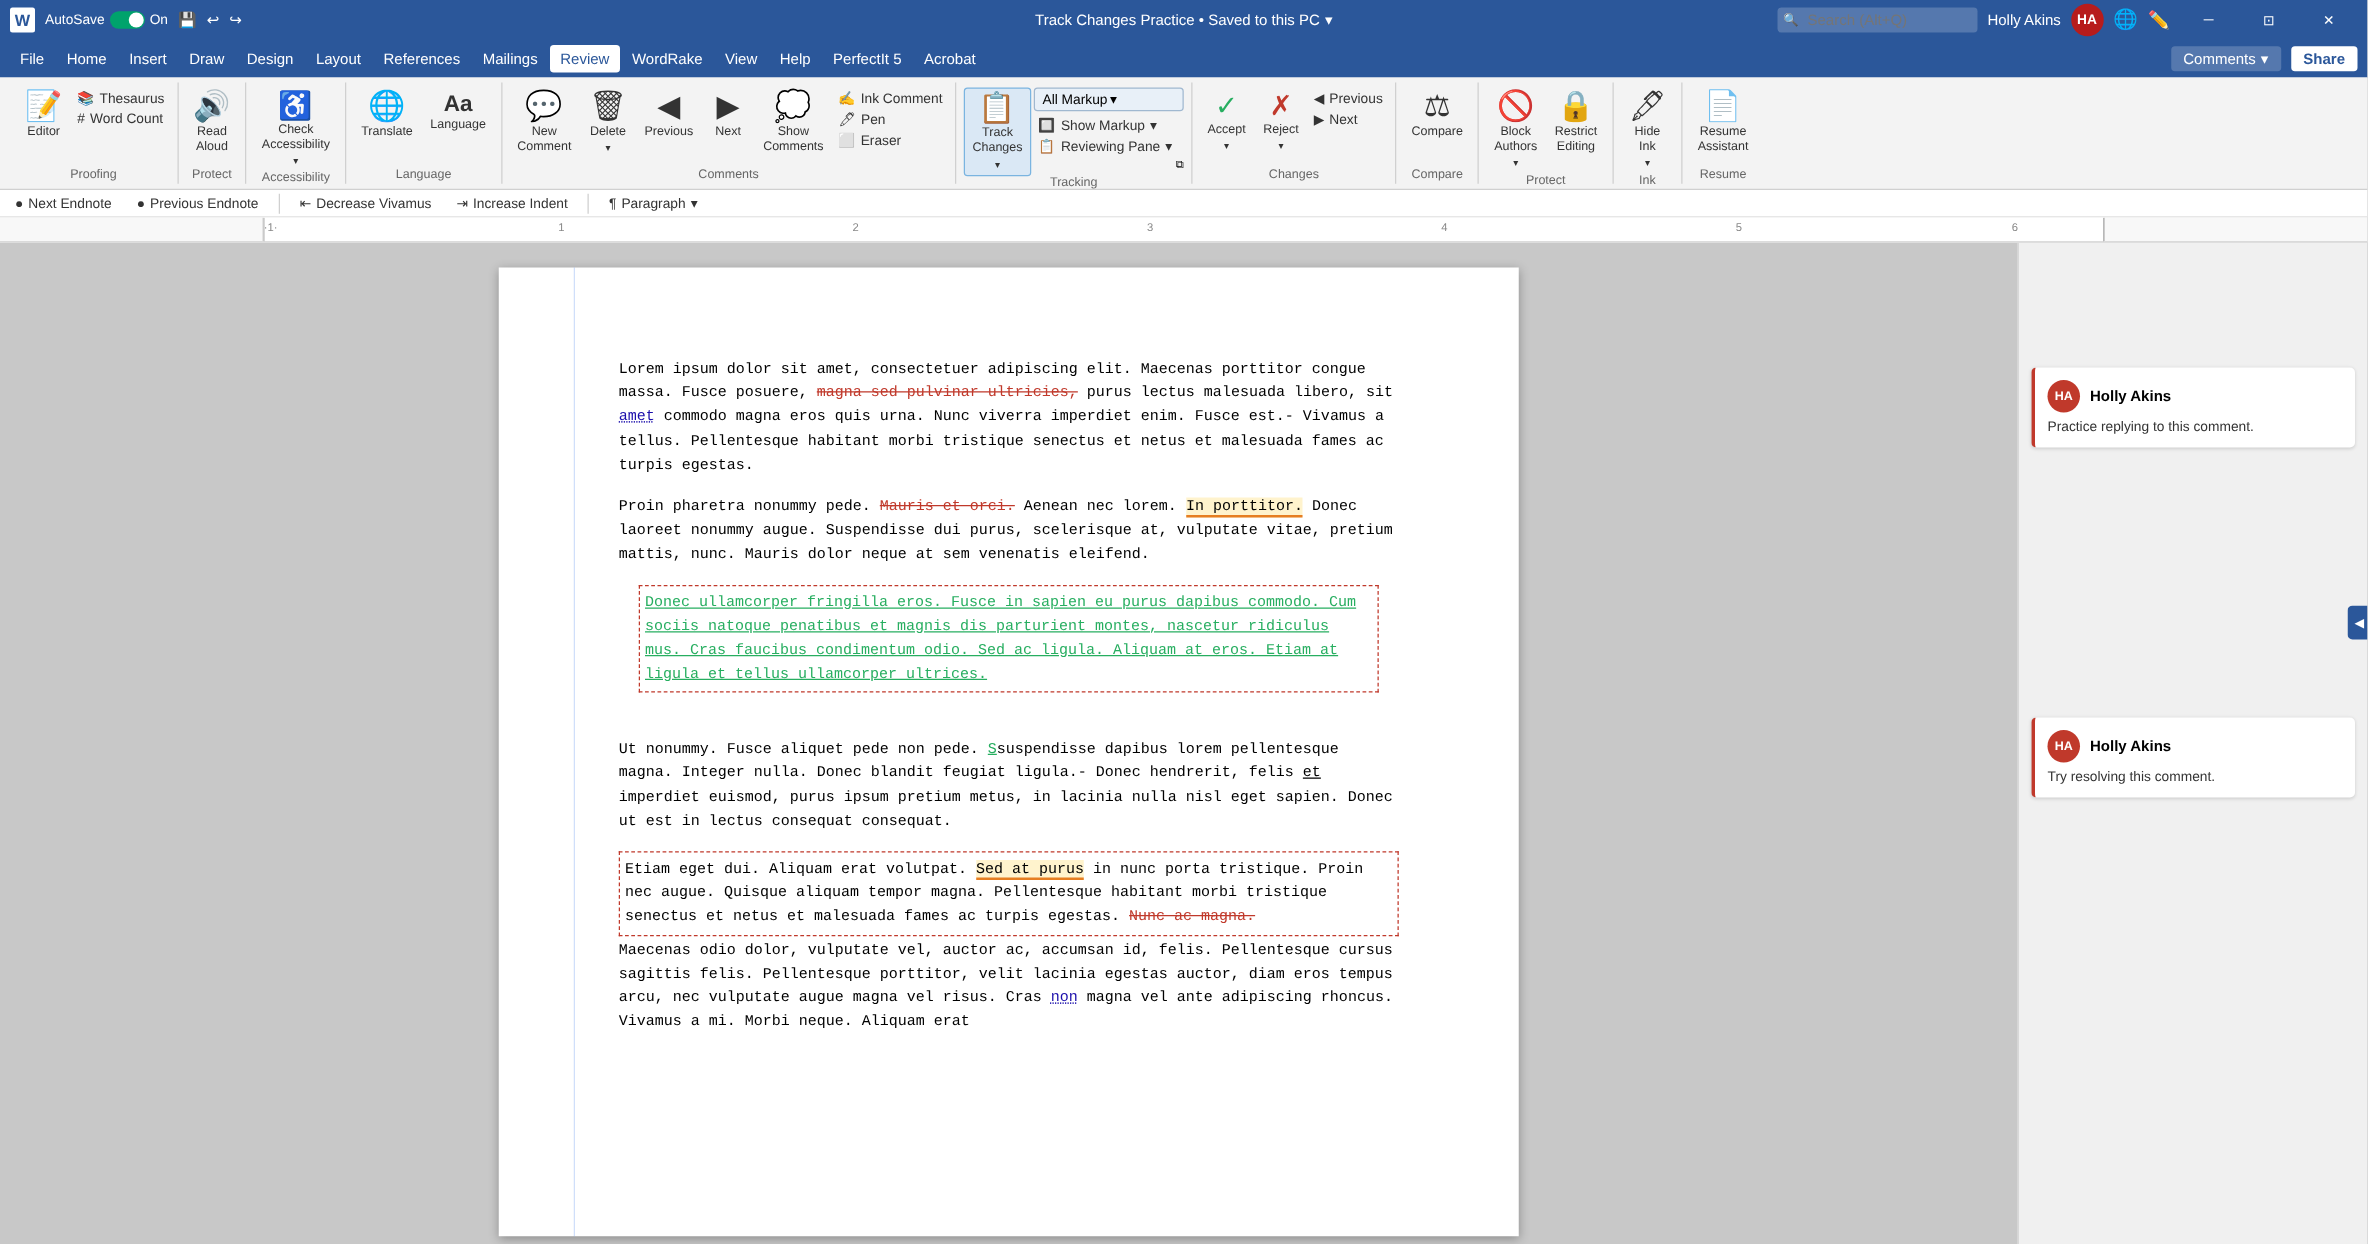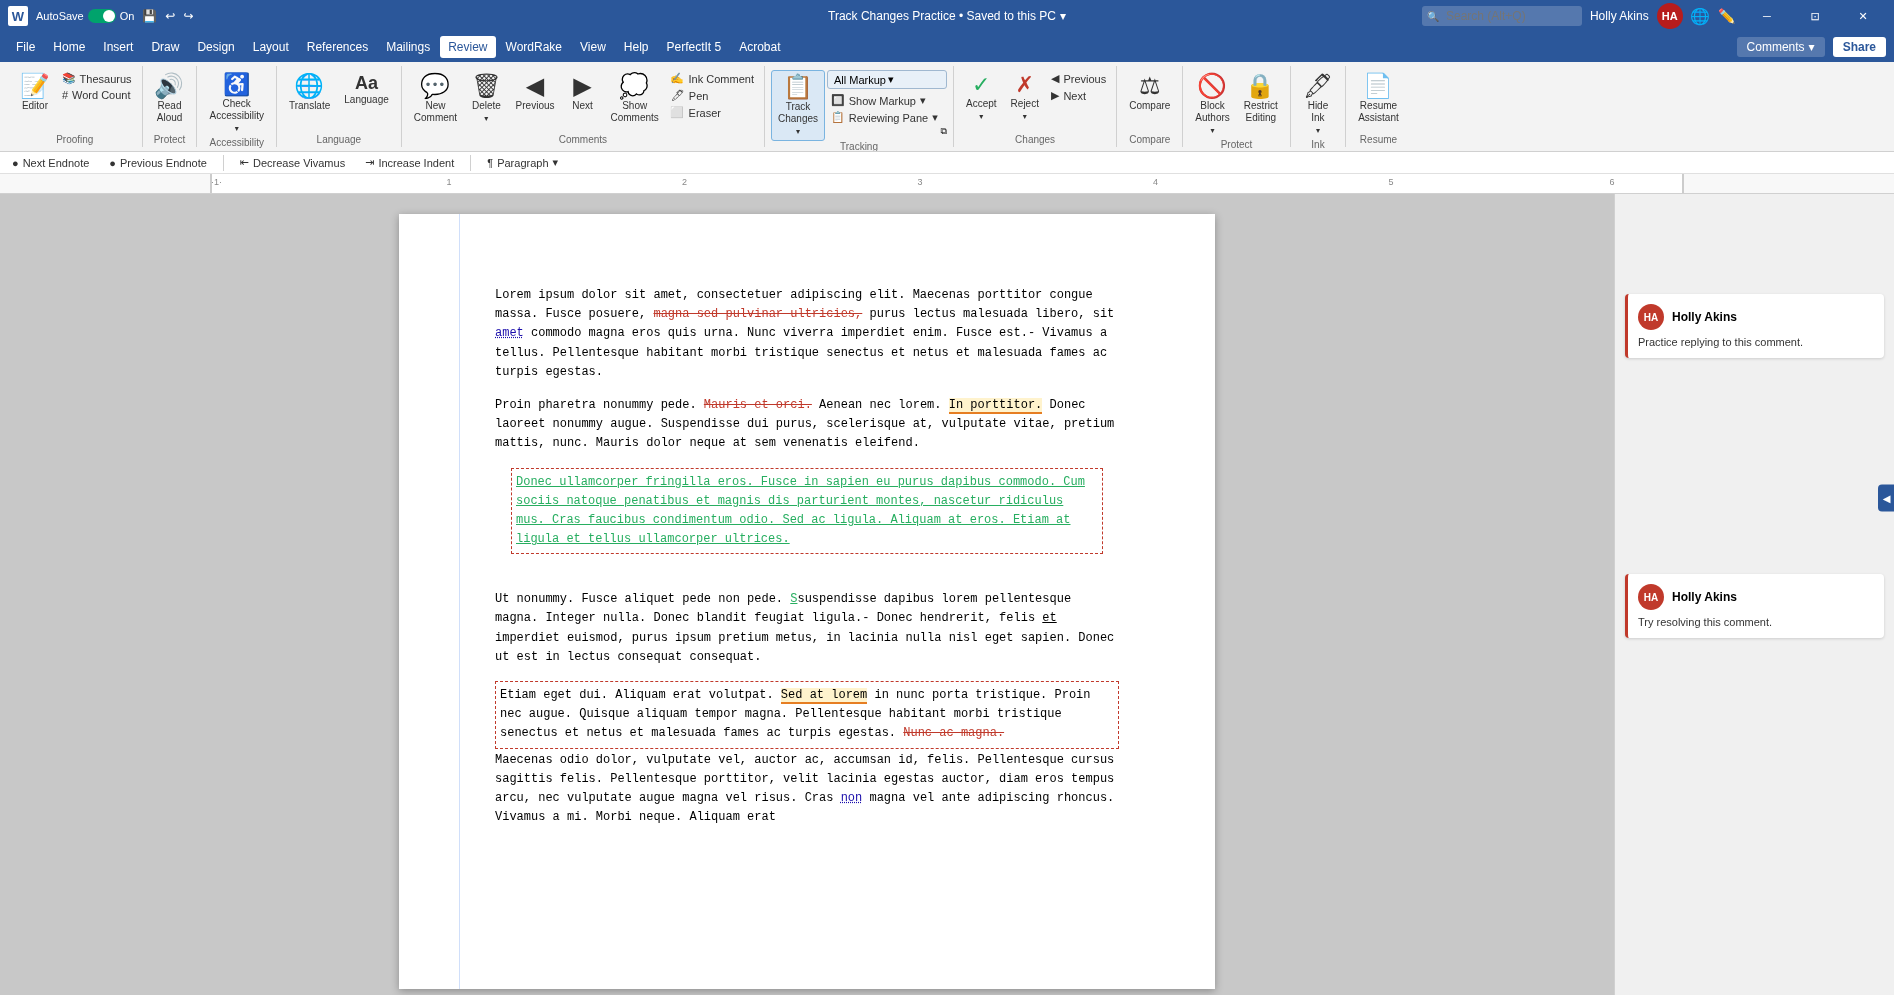--- a/index.html
+++ b/index.html
@@ -546,21 +546,21 @@
       </div>
 
       <p class="doc-para" style="height:14px;"></p>
 
       <p class="doc-para">
         <span>Ut nonummy. Fusce aliquet pede non pede. </span><span style="color:#27ae60; text-decoration:underline;">S</span><span>suspendisse dapibus lorem pellentesque magna. Integer nulla. Donec blandit feugiat ligula.- Donec hendrerit, felis </span><span style="text-decoration: underline;">et</span><span> imperdiet euismod, purus ipsum pretium metus, in lacinia nulla nisl eget sapien. Donec ut est in lectus consequat consequat.</span>
       </p>
 
       <div style="border: 1px dashed #c0392b; margin: 2px 0; padding: 4px;">
         <p class="doc-para" style="margin-bottom:0;">
-          <span>Etiam eget dui. Aliquam erat volutpat. </span><span style="background:#fff3cd; border-bottom: 2px solid #e67e22;">Sed at lorem</span><span> in nunc porta tristique. Proin nec augue. Quisque aliquam tempor magna. Pellentesque habitant morbi tristique senectus et netus et malesuada fames ac turpis egestas. </span><span class="strikethrough">Nunc ac magna.</span>
+          <span>Etiam eget dui. Aliquam erat volutpat. </span><span style="background:#fff3cd; border-bottom: 2px solid #e67e22;">Sed at purus</span><span> in nunc porta tristique. Proin nec augue. Quisque aliquam tempor magna. Pellentesque habitant morbi tristique senectus et netus et malesuada fames ac turpis egestas. </span><span class="strikethrough">Nunc ac magna.</span>
         </p>
       </div>
 
       <p class="doc-para">
         <span>Maecenas odio dolor, vulputate vel, auctor ac, accumsan id, felis. Pellentesque cursus sagittis felis. Pellentesque porttitor, velit lacinia egestas auctor, diam eros tempus arcu, nec vulputate augue magna vel risus. Cras </span><span style="color:#1a0dab; text-decoration:underline; text-decoration-style:dotted;">non</span><span> magna vel ante adipiscing rhoncus. Vivamus a mi. Morbi neque. Aliquam erat</span>
       </p>
     </div>
   </div>
 
   <div class="comments-sidebar">

